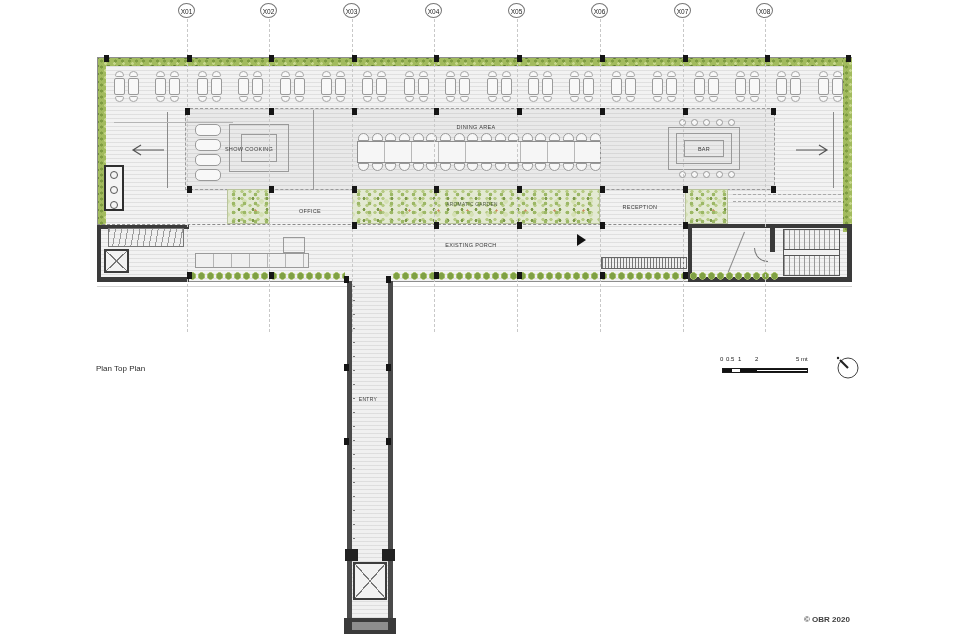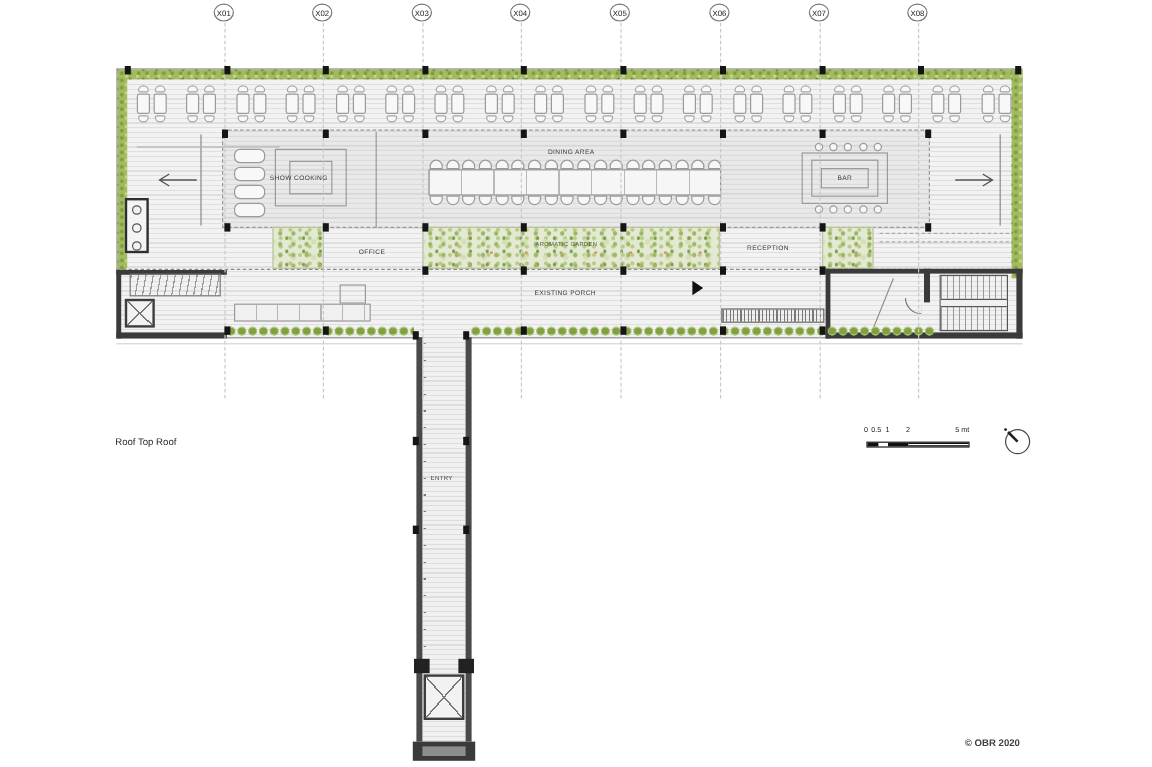--- a/index.html
+++ b/index.html
@@ -122,21 +122,21 @@
   <div class="abs" style="left:347px;top:281px;width:5px;height:337px;background:#4a4a4a;"></div>
   <div class="abs" style="left:388px;top:281px;width:5px;height:337px;background:#4a4a4a;"></div>
   <div class="abs" style="left:353px;top:286px;width:2px;height:290px;background-image:repeating-linear-gradient(to bottom,#777 0 1px,transparent 1px 14px);"></div>
   <div class="lbl" style="left:354px;top:396px;width:28px;font-size:5px;">ENTRY</div>
   <div class="abs" style="left:345px;top:549px;width:13px;height:12px;background:#222;"></div>
   <div class="abs" style="left:382px;top:549px;width:13px;height:12px;background:#222;"></div>
   <div class="xbox" style="left:353px;top:562px;width:34px;height:38px;"></div>
   <div class="abs" style="left:344px;top:618px;width:52px;height:16px;background:#3a3a3a;"></div>
   <div class="abs" style="left:352px;top:622px;width:36px;height:8px;background:#8d8d8d;"></div>
 
-  <div class="note" style="left:96px;top:364px;">Roof Top Roof</div>
+  <div class="note" style="left:96px;top:364px;">Plan Top Plan</div>
   <div class="note" style="left:804px;top:615px;font-weight:bold;color:#3f3f3f;">© OBR 2020</div>
 
   <div class="abs" style="left:714px;top:352px;width:100px;height:26px;">
     <span class="abs" style="left:6px;top:4px;font-size:6px;color:#222;">0</span>
     <span class="abs" style="left:12px;top:4px;font-size:6px;color:#222;">0.5</span>
     <span class="abs" style="left:24px;top:4px;font-size:6px;color:#222;">1</span>
     <span class="abs" style="left:41px;top:4px;font-size:6px;color:#222;">2</span>
     <span class="abs" style="left:82px;top:4px;font-size:6px;color:#222;">5 mt</span>
     <div class="abs" style="left:8px;top:16px;width:86px;height:5px;border:1px solid #1a1a1a;background:#fff;">
       <div class="abs" style="left:0;top:0;width:9px;height:100%;background:#111;"></div>

